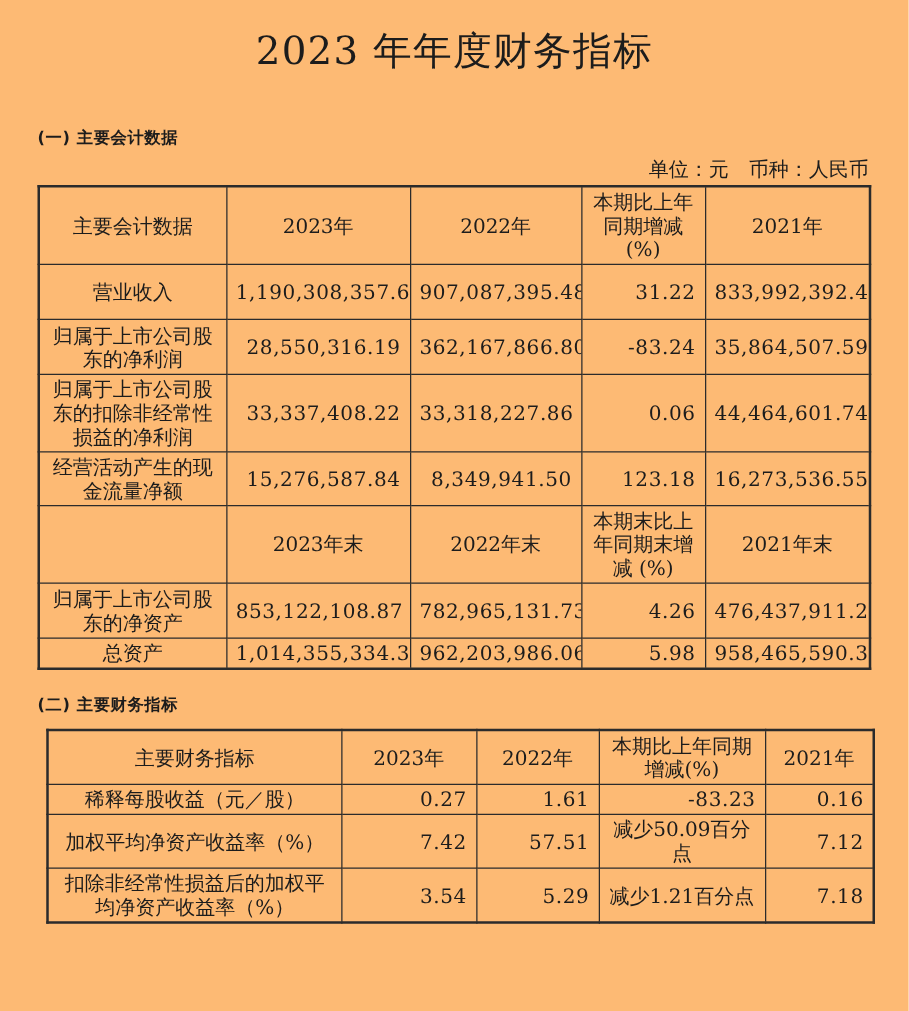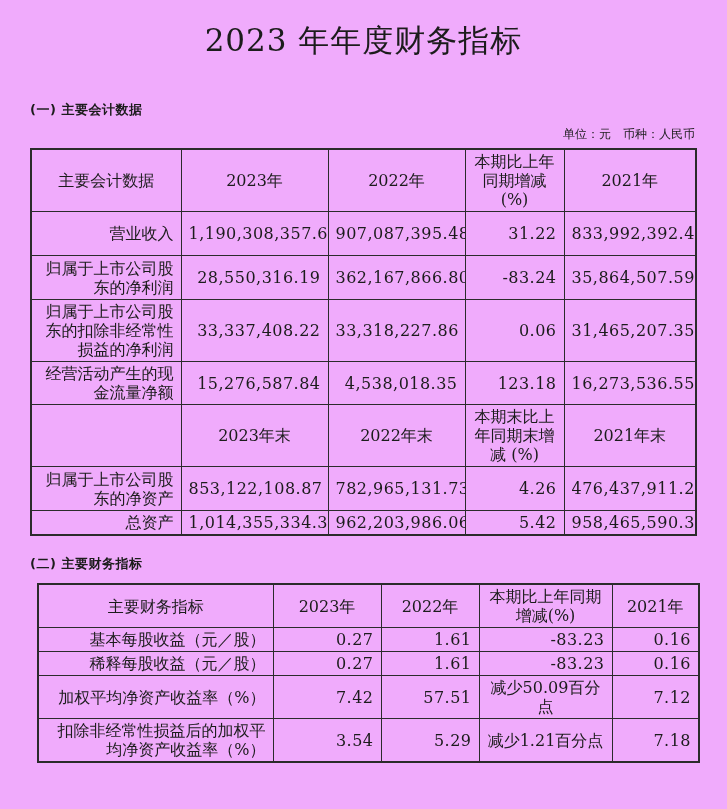--- a/index.html
+++ b/index.html
@@ -1,48 +1,48 @@
 <!DOCTYPE html>
 <html><head>
 <meta charset="utf-8">
 <style>
   html,body { margin:0; padding:0; background:#ffffff; }
   .page {
-    position:relative; width:727px; height:809px; background:#f0abfc;
+    position:relative; width:727px; height:809px; background:#fdba74;
     font-family:"DejaVu Serif","Liberation Serif",serif; color:#1c1c1c;
     overflow:hidden;
   }
   .doc-title {
     position:absolute; top:20px; left:0; width:727px; text-align:center;
     font-size:31px; letter-spacing:1px; white-space:nowrap;
   }
   .sec-heading {
     position:absolute; left:30px;
     font-family:"DejaVu Sans","Liberation Sans",sans-serif;
     font-weight:bold; font-size:13px; letter-spacing:0.5px;
   }
   .sec1 { top:101px; }
   .sec2 { top:555px; }
   .unit-note {
     position:absolute; top:126px; left:30px; width:665px;
-    text-align:right; font-size:12px;font-family:Liberation Serif, serif;
+    text-align:right; font-size:16px;font-family:Liberation Serif, serif;
   }
   table.fin-table {
     position:absolute; border-collapse:collapse; table-layout:fixed;
     border:2px solid #2b2b2b;
   }
   .fin-table th, .fin-table td {
     border:1px solid #2b2b2b; font-weight:normal; font-size:16px;
     line-height:19px; padding:2px 7px; overflow:hidden;
     vertical-align:middle;
   }
   .t1 { left:30px; top:148px; width:665px; }
   .t2 { left:37px; top:583px; width:661px; }
   .ctr { text-align:center; white-space:pre-line; }
-  .lbl { text-align:right;  white-space:pre-line; }
+  .lbl { text-align:center;  white-space:pre-line; }
   .num { text-align:right; letter-spacing:0.03em; }
   .va-top { vertical-align:top; }
 </style>
 </head>
 <body>
 
 <div class="page">
 
   <div class="doc-title">2023 年年度财务指标</div>
 
@@ -83,27 +83,27 @@
       <td class="num va-top">-83.24</td>
       <td class="num va-top">35,864,507.59</td>
     </tr>
     <tr style="height:59px">
       <td class="lbl va-top">归属于上市公司股
 东的扣除非经常性
 损益的净利润</td>
       <td class="num va-top">33,337,408.22</td>
       <td class="num va-top">33,318,227.86</td>
       <td class="num va-top">0.06</td>
-      <td class="num va-top">31,465,207.35</td>
+      <td class="num va-top">44,464,601.74</td>
     </tr>
     <tr style="height:43px">
       <td class="lbl va-top">经营活动产生的现
 金流量净额</td>
       <td class="num va-top">15,276,587.84</td>
-      <td class="num va-top">4,538,018.35</td>
+      <td class="num va-top">8,349,941.50</td>
       <td class="num va-top">123.18</td>
       <td class="num va-top">16,273,536.55</td>
     </tr>
     <tr style="height:61px">
       <td class="ctr"></td>
       <td class="ctr">2023年末</td>
       <td class="ctr">2022年末</td>
       <td class="ctr">本期末比上
 年同期末增
 减 (%)</td>
@@ -114,21 +114,21 @@
 东的净资产</td>
       <td class="num va-top">853,122,108.87</td>
       <td class="num">782,965,131.73</td>
       <td class="num va-top">4.26</td>
       <td class="num">476,437,911.29</td>
     </tr>
     <tr style="height:22px">
       <td class="lbl">总资产</td>
       <td class="num">1,014,355,334.38</td>
       <td class="num">962,203,986.06</td>
-      <td class="num">5.42</td>
+      <td class="num">5.98</td>
       <td class="num">958,465,590.36</td>
     </tr>
   </tbody>
     </table>
 
   <div class="sec-heading sec2">(二) 主要财务指标</div>
 
   <table class="fin-table t2">
     <colgroup>
       <col style="width:235px">
@@ -138,27 +138,20 @@
         <col style="width:87px">
     </colgroup>
     <tbody>
         <tr style="height:40px">
       <th class="ctr">主要财务指标</th>
       <th class="ctr">2023年</th>
       <th class="ctr">2022年</th>
       <th class="ctr">本期比上年同期
 增减(%)</th>
       <th class="ctr">2021年</th>
-    </tr>
-    <tr style="height:23px">
-      <td class="lbl">基本每股收益（元／股）</td>
-      <td class="num">0.27</td>
-      <td class="num">1.61</td>
-      <td class="num">-83.23</td>
-      <td class="num">0.16</td>
     </tr>
     <tr style="height:22px">
       <td class="lbl">稀释每股收益（元／股）</td>
       <td class="num">0.27</td>
       <td class="num">1.61</td>
       <td class="num">-83.23</td>
       <td class="num">0.16</td>
     </tr>
     <tr style="height:22px">
       <td class="lbl">加权平均净资产收益率（%）</td>

